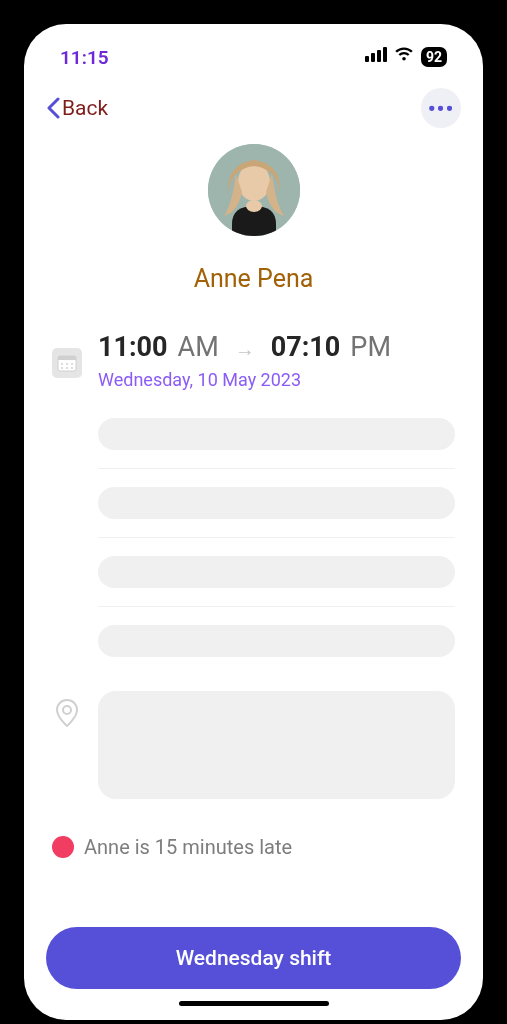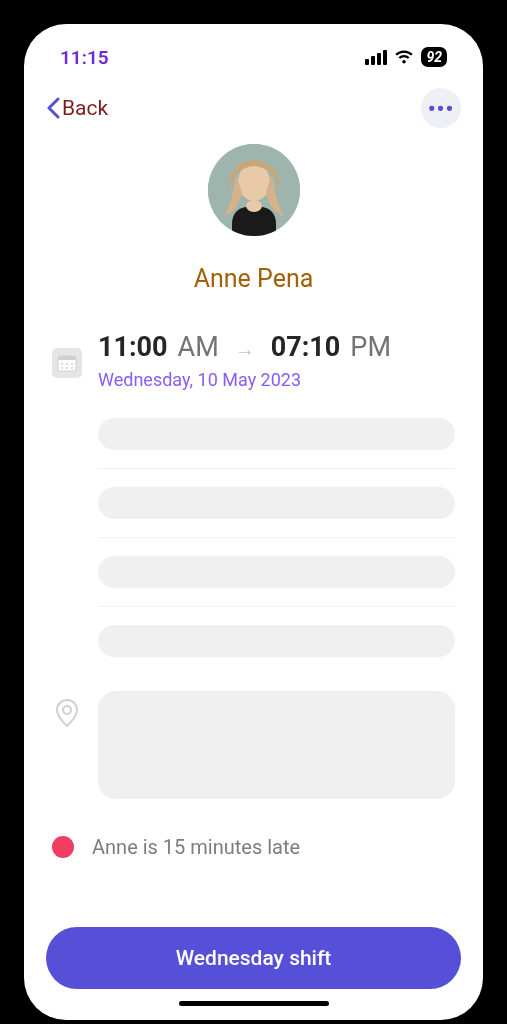--- a/index.html
+++ b/index.html
@@ -41,23 +41,22 @@
       padding: 20px 36px 8px;
       height: 54px;
     }
     .status-time {
       font-size: 19px;
       font-weight: 600;
       color: #6d28d9;
     }
     .status-right {
       display: flex;
-      align-items: center;
+      align-items: flex-start;
       gap: 7px;
-      font-style: italic;
     }
     .signal-bars {
       display: flex;
       align-items: flex-end;
       gap: 2px;
     }
     .signal-bars span {
       width: 4px;
       background: #000;
       border-radius: 1px;
@@ -207,21 +206,21 @@
     }
     .location-placeholder {
       flex: 1;
       height: 108px;
       background: #f0f0f0;
       border-radius: 18px;
     }
     .status-row {
       display: flex;
       align-items: center;
-      gap: 18px;
+      gap: 10px;
       padding: 36px 28px 0;
     }
     .status-dot {
       width: 22px;
       height: 22px;
       border-radius: 50%;
       background: #f03d61;
     }
     .status-text {
       font-size: 20px;

